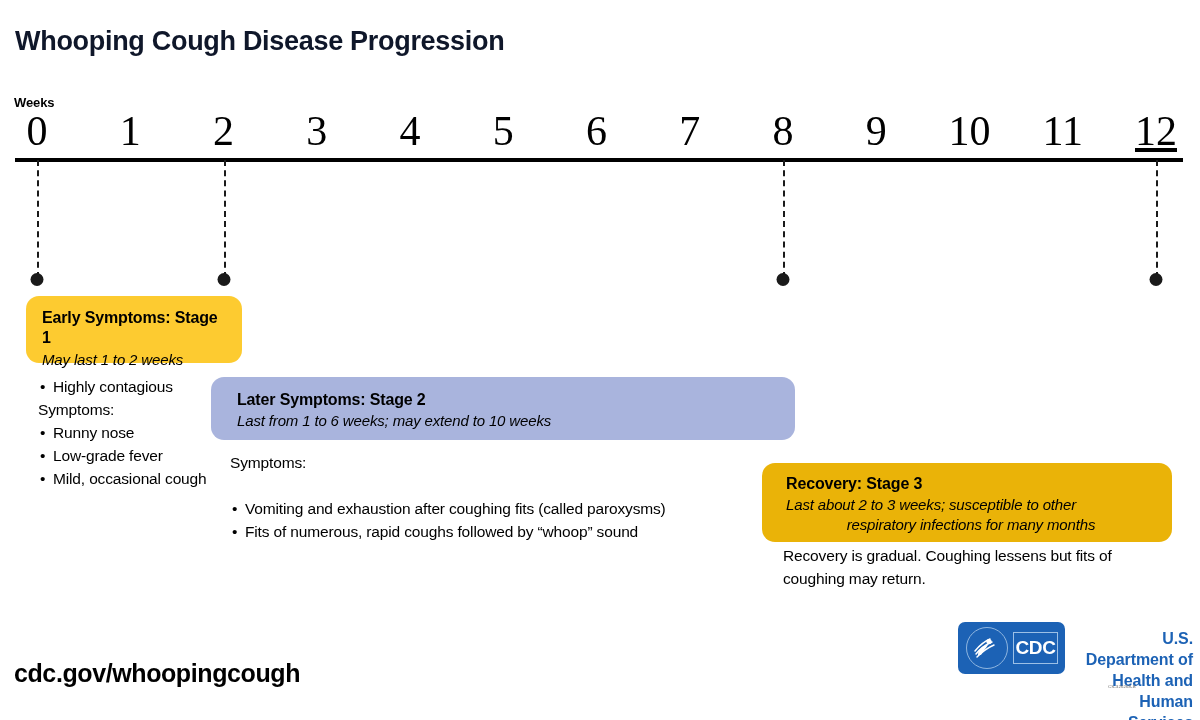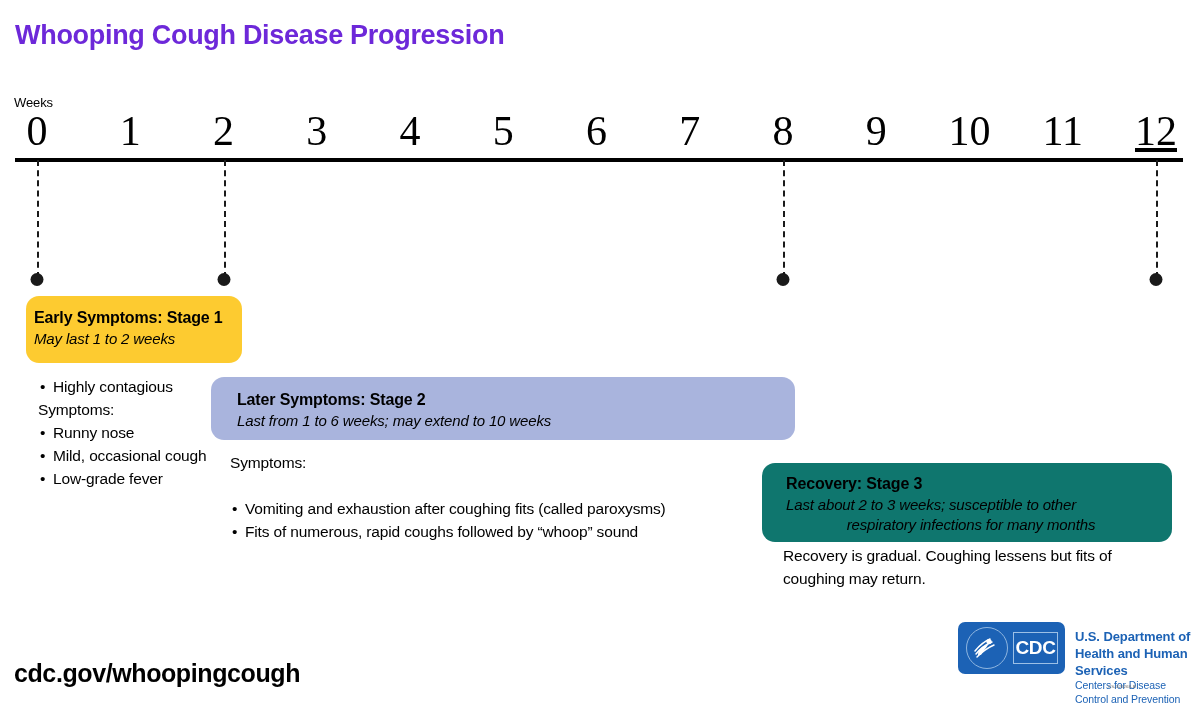--- a/index.html
+++ b/index.html
@@ -14,35 +14,35 @@
     overflow: hidden;
     font-family: "Liberation Sans", sans-serif;
     color: #000000;
     -webkit-font-smoothing: antialiased;
   }
 
   
   .page-title {
     position: absolute;
     left: 15px;
-    top: 20px;
+    top: 26px;
     font-size: 27px;
     font-weight: bold;
     letter-spacing: -0.3px;
-    color: #6d28d9;
+    color: #0f172a;
     white-space: nowrap;
   }
 
   
   .weeks-label {
     position: absolute;
     left: 14px;
     top: 95px;
     font-size: 13px;
-    font-weight: normal;
+    font-weight: bold;
     letter-spacing: -0.1px;
   }
   .axis-line {
     position: absolute;
     left: 15px;
     top: 158px;
     width: 1168px;
     height: 4px;
     background: #000;
   }
@@ -72,21 +72,21 @@
     background: #1a1a1a;
     top: 273px;
     transform: translateX(-50%);
   }
 
   
   .stage-box {
     position: absolute;
     border-radius: 13px;
     box-sizing: border-box;
-    padding: 12px 16px 10px 8px;
+    padding: 12px 16px 10px 16px;
   }
   .stage-title {
     font-size: 16px;
     font-weight: bold;
     line-height: 1.28;
     letter-spacing: -0.15px;
   }
   .stage-sub {
     font-size: 15px;
     font-style: italic;
@@ -109,21 +109,21 @@
     height: 63px;
     background: #a9b4dd;
     padding-left: 26px;
     padding-top: 13px;
   }
   #box-stage3 {
     left: 762px;
     top: 463px;
     width: 410px;
     height: 79px;
-    background: #0f766e;
+    background: #eab308;
     padding-left: 24px;
     padding-top: 11px;
   }
 
   
   .body-block {
     position: absolute;
     font-size: 15.5px;
     line-height: 1.48;
     letter-spacing: -0.15px;
@@ -208,23 +208,24 @@
   }
   .cdc-text {
     position: absolute;
     left: 117px;
     top: 6px;
     color: #1c62b5;
     letter-spacing: -0.1px;
   }
   .cdc-text .l-bold {
     display: block;
-    font-size: 13px;
+    font-size: 16px;
     font-weight: bold;
     line-height: 1.32;
+    text-align: right;
   }
   .cdc-text .l-reg {
     display: block;
     font-size: 10.5px;
     font-weight: normal;
     line-height: 1.32;
   }
   .cdc-code {
     position: absolute;
     left: 150px;
@@ -275,22 +276,22 @@
 
 <div class="stage-box" id="box-stage1">
   <div class="stage-title">Early Symptoms: Stage 1</div>
   <div class="stage-sub">May last 1 to 2 weeks</div>
 </div>
 
 <div class="body-block" id="text-stage1">
   <span class="bullet-row">Highly contagious</span>
   <span class="plain-row">Symptoms:</span>
   <span class="bullet-row">Runny nose</span>
+  <span class="bullet-row">Low-grade fever</span>
   <span class="bullet-row">Mild, occasional cough</span>
-  <span class="bullet-row">Low-grade fever</span>
 </div>
 
 <div class="stage-box" id="box-stage2">
   <div class="stage-title">Later Symptoms: Stage 2</div>
   <div class="stage-sub">Last from 1 to 6 weeks; may extend to 10 weeks</div>
 </div>
 
 <div class="body-block" id="text-stage2">
   <span class="plain-row">Symptoms:</span>
   <span class="sub-list">

